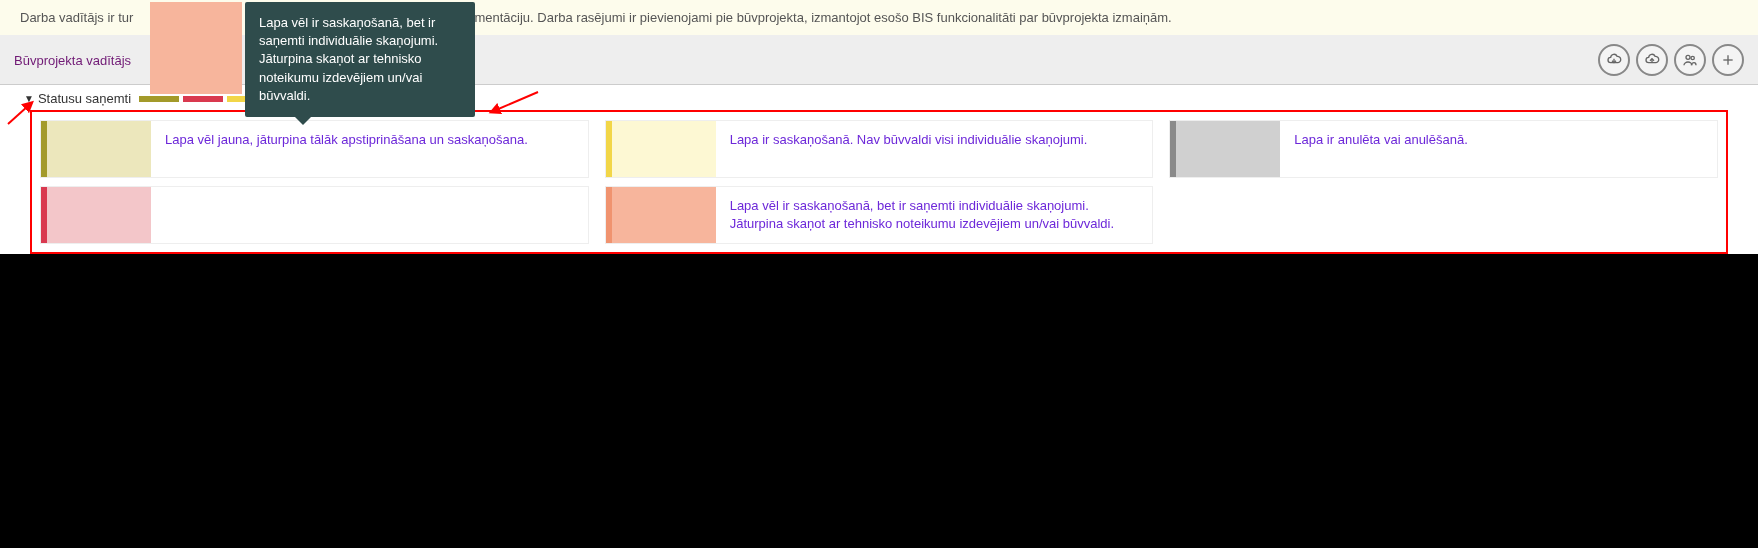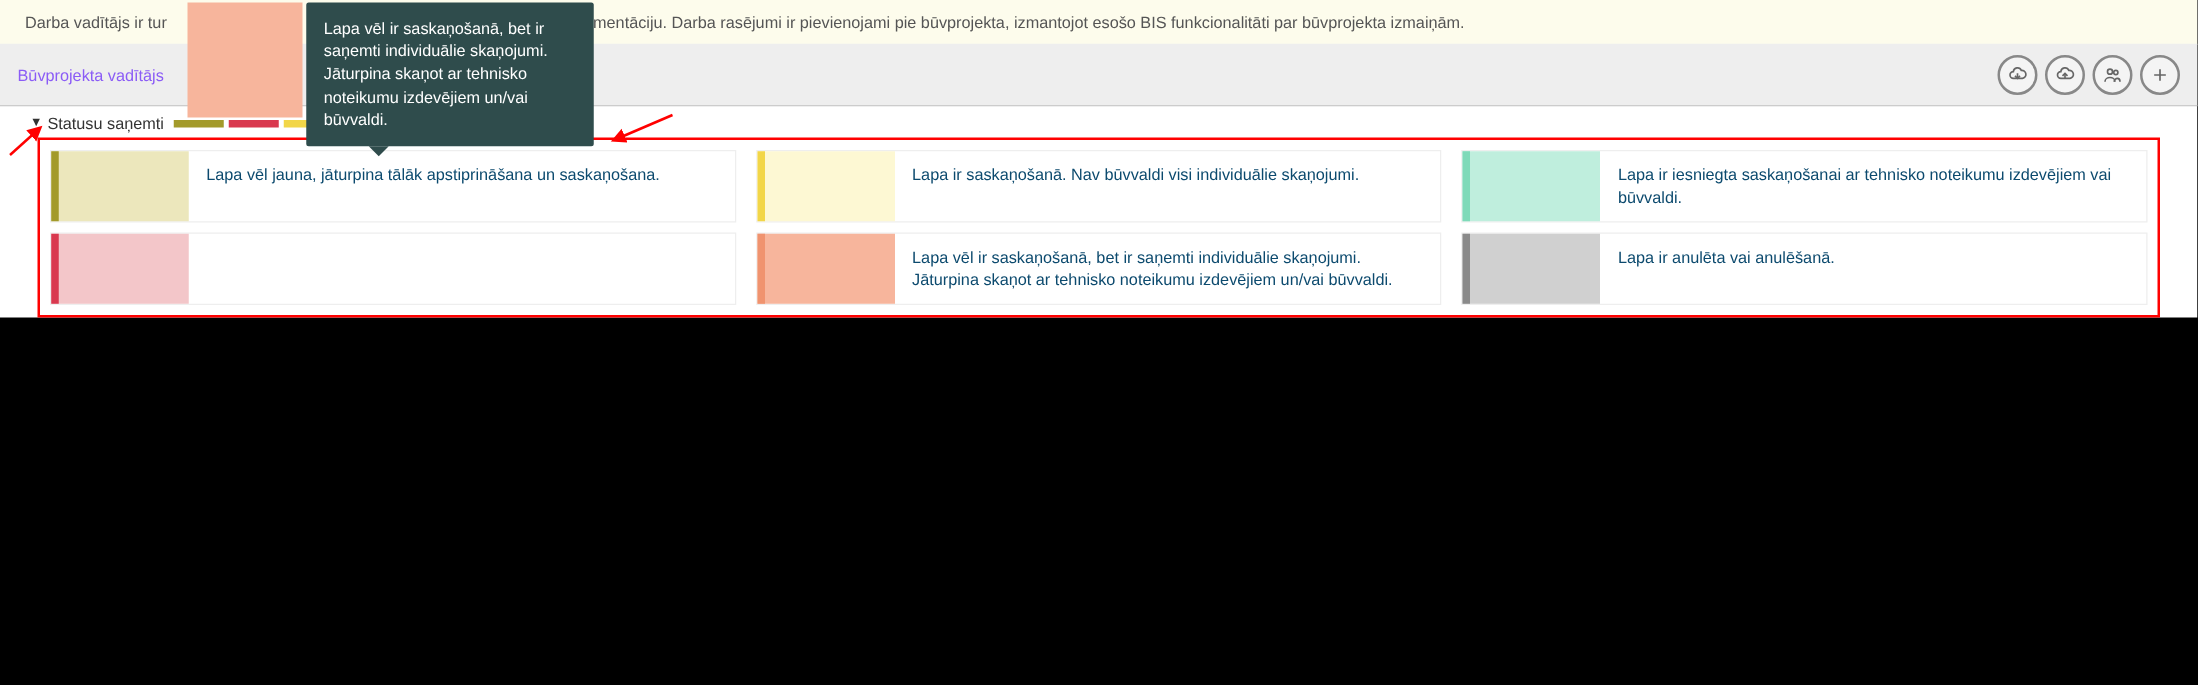--- a/index.html
+++ b/index.html
@@ -28,21 +28,21 @@
     .toolbar {
       display: flex;
       align-items: center;
       justify-content: space-between;
       padding: 8px 14px;
       background: #eee;
       border-bottom: 1px solid #ccc;
     }
     .toolbar-left {
       font-size: 13px;
-      color: #8b5cf6;
+      color: #701a75;
     }
     .toolbar-right {
       display: flex;
       gap: 6px;
     }
     .icon-btn {
       width: 32px;
       height: 32px;
       border-radius: 50%;
       border: 2px solid #888;
@@ -107,21 +107,21 @@
     }
     .legend-card .swatch {
       width: 110px;
       border-left-width: 6px;
       border-left-style: solid;
       flex-shrink: 0;
     }
     .legend-card .desc {
       padding: 10px 14px;
       font-size: 13px;
-      color: #0c4a6e;
+      color: #6d28d9;
       line-height: 1.4;
       flex: 1;
     }
     
     .sw-olive    { background:#ece7bc; border-left-color:#a39a2a; }
     .sw-pink     { background:#f3c6c9; border-left-color:#d9394f; }
     .sw-yellow   { background:#fdf8d3; border-left-color:#f2d648; }
     .sw-salmon   { background:#f7b59c; border-left-color:#f0936f; }
     .sw-mint     { background:#bfeedd; border-left-color:#7fdab9; }
     .sw-teal     { background:#cde2e2; border-left-color:#1e6e6e; }
@@ -273,24 +273,20 @@
         <div class="swatch sw-yellow"></div>
         <div class="desc">Lapa ir saskaņošanā. Nav būvvaldi visi individuālie skaņojumi.</div>
       </div>
       <div class="legend-card">
         <div class="swatch sw-salmon"></div>
         <div class="desc">Lapa vēl ir saskaņošanā, bet ir saņemti individuālie skaņojumi. Jāturpina skaņot ar tehnisko noteikumu izdevējiem un/vai būvvaldi.</div>
       </div>
     </div>
     <div class="legend-col">
       <div class="legend-card">
-        <div class="swatch sw-mint"></div>
-        <div class="desc">Lapa ir iesniegta saskaņošanai ar tehnisko noteikumu izdevējiem vai būvvaldi.</div>
-      </div>
-      <div class="legend-card">
         <div class="swatch sw-gray"></div>
         <div class="desc">Lapa ir anulēta vai anulēšanā.</div>
       </div>
     </div>
   </div>
 
 </div>
 <div class="black-fill"></div>
 
 </body></html>

